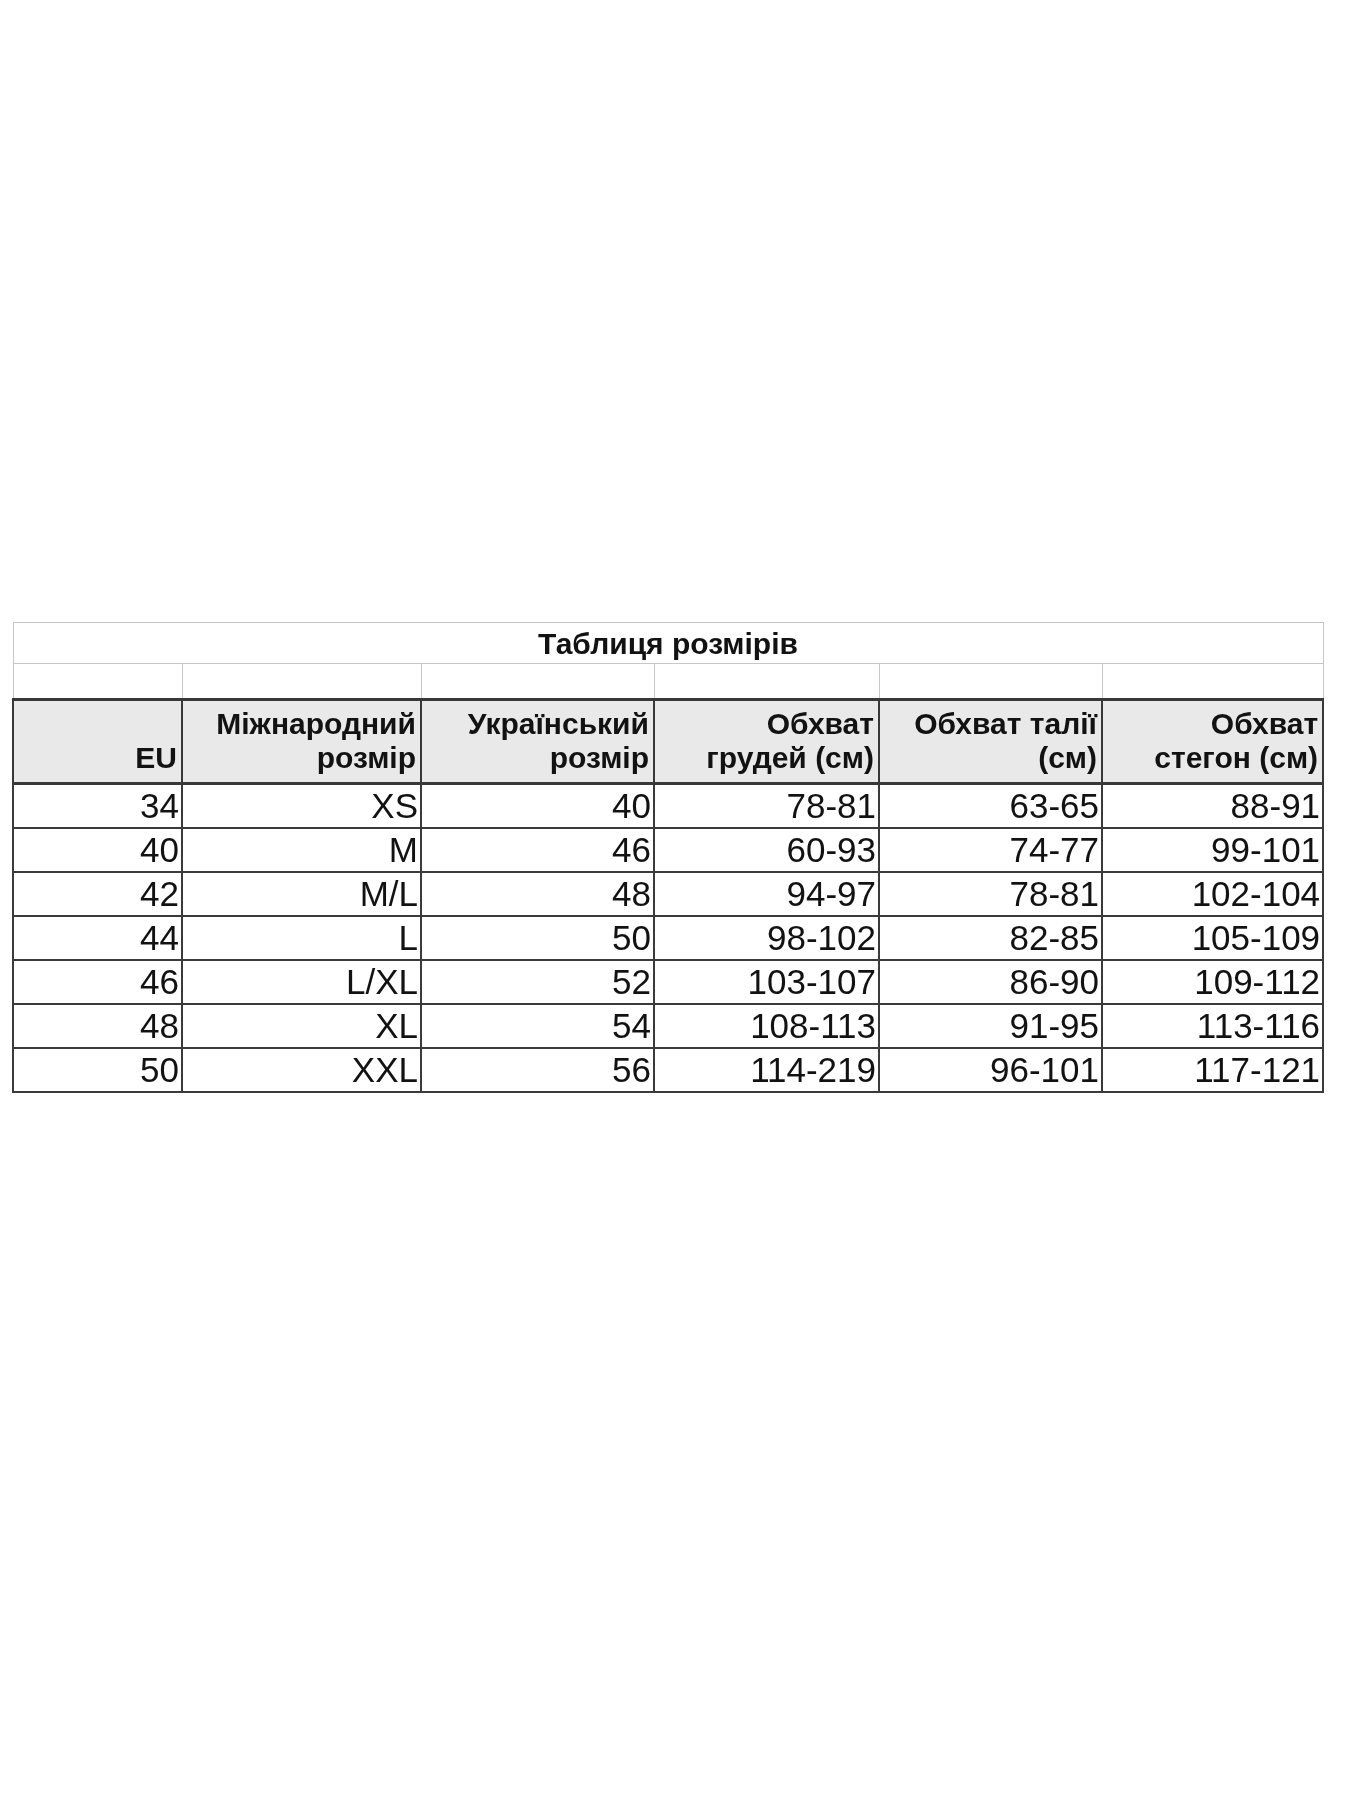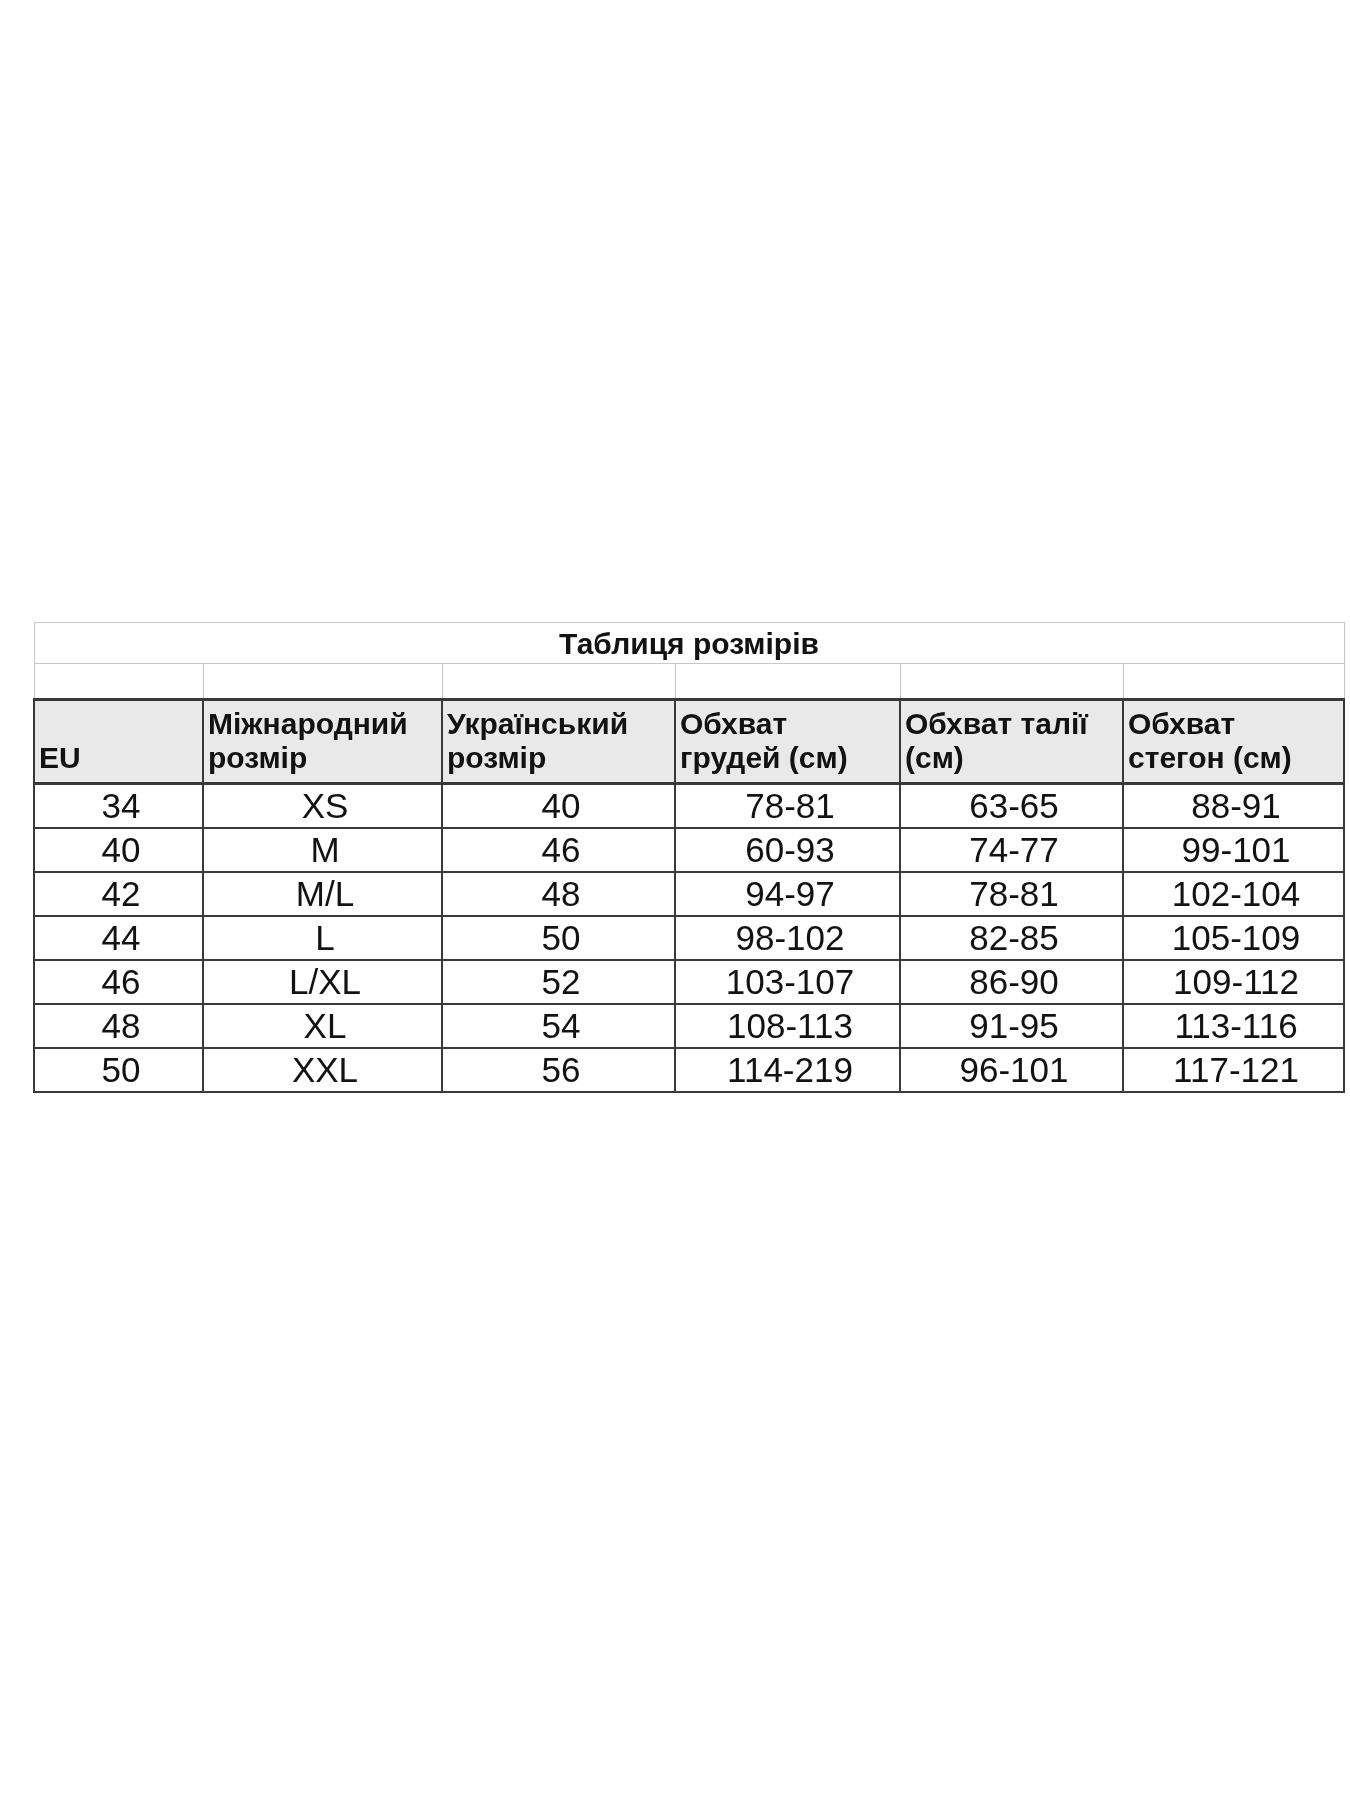--- a/index.html
+++ b/index.html
@@ -7,21 +7,21 @@
     width: 1350px; height: 1800px;
     background: #ffffff;
     font-family: "Liberation Sans", sans-serif;
     color: #121212;
     position: relative;
   }
   .page { position: absolute; inset: 0; background: #ffffff; }
 
   table.size-table {
     position: absolute;
-    left: 33px; top: 622px;
+    left: 12px; top: 622px;
     width: 1310px;
     border-collapse: collapse;
     table-layout: fixed;
   }
 
   
   tr.title-row { height: 41px; }
   .title-cell {
     border: 1px solid #c7c7c7;
     background: #ffffff;
@@ -44,34 +44,34 @@
   
   tr.header-row { height: 84px; }
   .header-cell {
     background: #e9e9e9;
     border: 2px solid #383838;
     border-top-width: 3px;
     border-bottom-width: 3px;
     font-weight: bold;
     font-size: 30px;
     line-height: 1.13;
-    text-align: left;
+    text-align: right;
     vertical-align: bottom;
     padding: 0 4px 7px 4px;
     white-space: pre-line;
   }
 
   
   tr.data-row { height: 44px; }
   tr.data-row td {
     border: 2px solid #3a3a3a;
     background: #ffffff;
     font-size: 35px;
     line-height: 1;
-    text-align: center;
+    text-align: right;
     vertical-align: middle;
     padding: 0 2px 0 7px;
     overflow: hidden;
   }
 </style>
 </head>
 <body>
 
 <div class="page">
   <table class="size-table">

